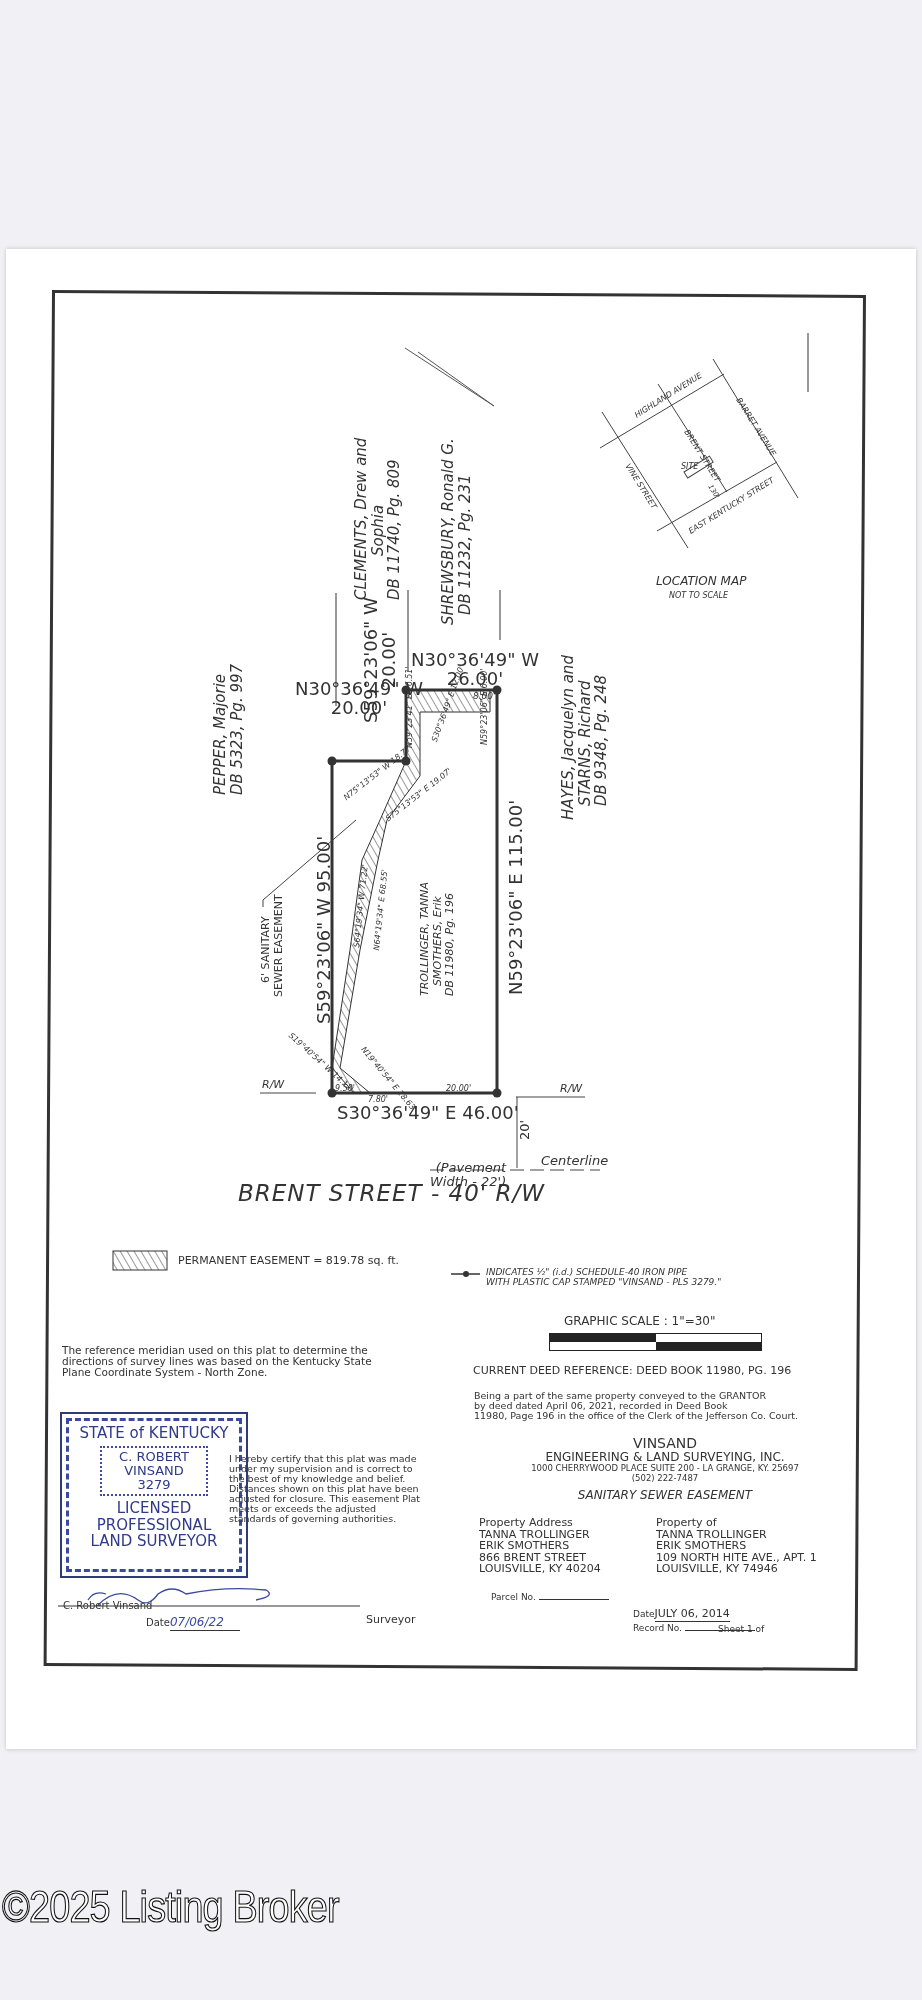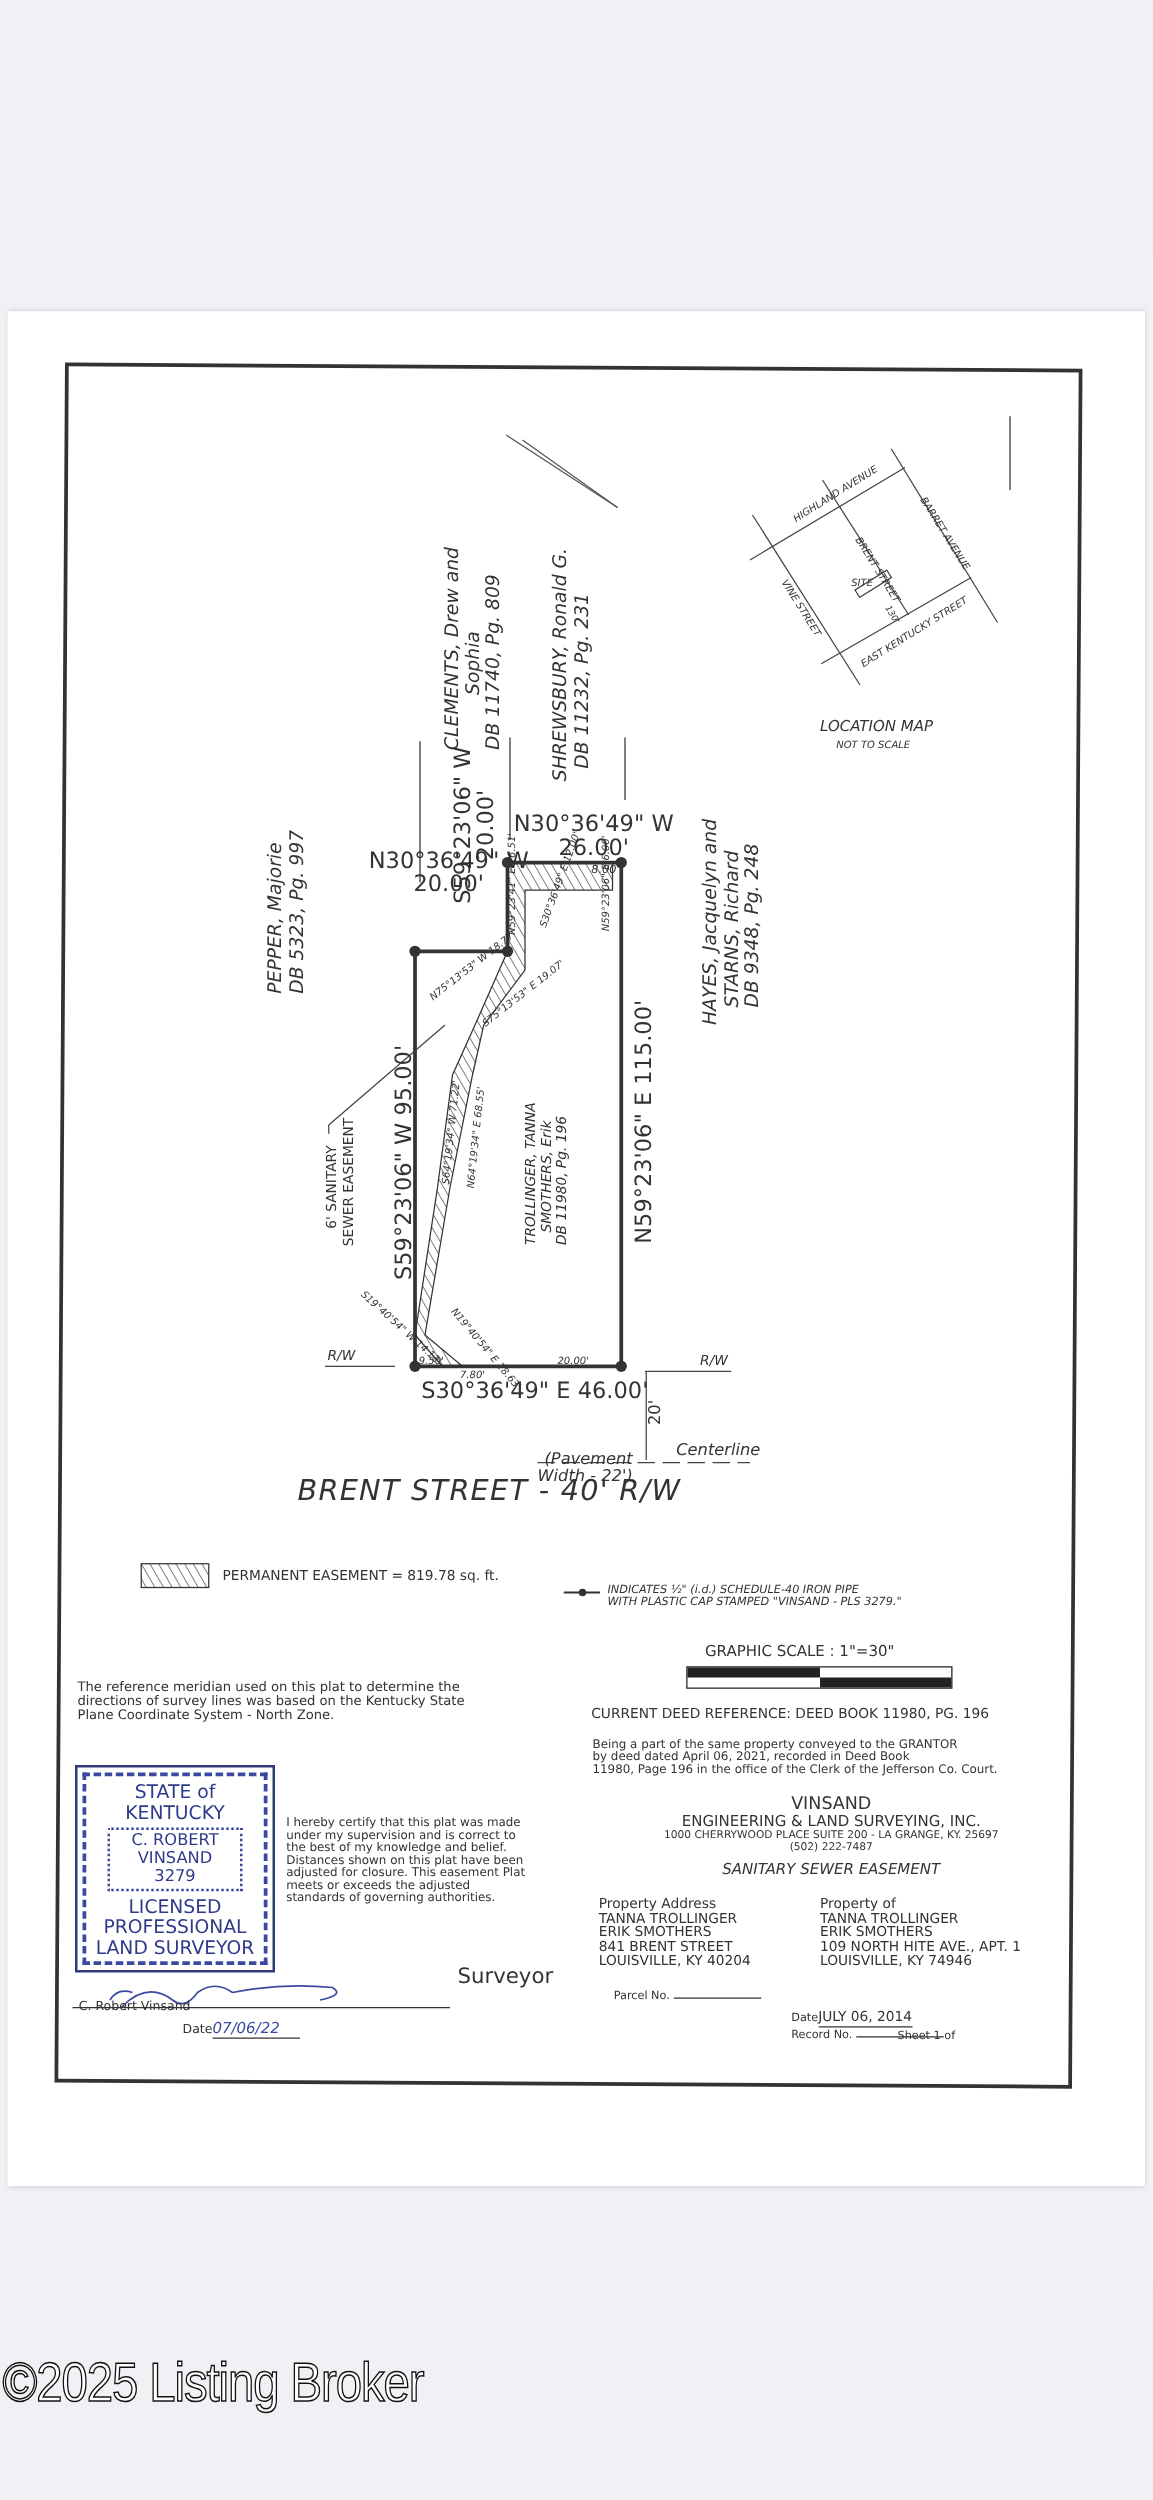--- a/index.html
+++ b/index.html
@@ -20,21 +20,21 @@
     .abs { position: absolute; white-space: nowrap; }
     .rot90 { transform: rotate(-90deg); transform-origin: left top; }
     .label-sm { font-size: 11px; color: #333; line-height: 1.15; }
     .label-md { font-size: 15px; color: #333; line-height: 1.1; }
     .label-lg { font-size: 18px; color: #333; }
     .italic { font-style: italic; }
 
     svg.drawing { position: absolute; left: 0; top: 0; }
 
     .stamp {
-      position: absolute; left: 60px; top: 1412px; width: 160px; height: 166px;
+      position: absolute; left: 60px; top: 1412px; width: 188px; height: 166px;
       border: 2px solid #2f3a7a; padding: 4px;
     }
     .stamp-inner {
       width: 100%; height: 100%; border: 3px dashed #3b4aa0; text-align: center;
       color: #2f3a8a; font-size: 15px; line-height: 1.1; padding-top: 4px;
     }
     .stamp-box {
       margin: 4px auto 4px; width: 108px; border: 2px dotted #3b4aa0; padding: 2px 0; font-size: 13px;
     }
     .footer-watermark {
@@ -214,21 +214,21 @@
   <div style="font-size:12px;line-height:1.1;">ENGINEERING &amp; LAND SURVEYING, INC.</div>
   <div style="font-size:8.5px;line-height:1.1;">1000 CHERRYWOOD PLACE SUITE 200 - LA GRANGE, KY. 25697</div>
   <div style="font-size:8.5px;line-height:1.1;">(502) 222-7487</div>
   <div style="font-size:12px;margin-top:5px;font-style:italic;">SANITARY SEWER EASEMENT</div>
 </div>
 
 <div class="abs label-sm" style="left:479px;top:1517px;font-size:11px;line-height:1.05;">
   <div>Property Address</div>
   <div>TANNA TROLLINGER</div>
   <div>ERIK SMOTHERS</div>
-  <div>841 BRENT STREET</div>
+  <div>866 BRENT STREET</div>
   <div>LOUISVILLE, KY 40204</div>
 </div>
 <div class="abs label-sm" style="left:656px;top:1517px;font-size:11px;line-height:1.05;">
   <div>Property of</div>
   <div>TANNA TROLLINGER</div>
   <div>ERIK SMOTHERS</div>
   <div>109 NORTH HITE AVE., APT. 1</div>
   <div>LOUISVILLE, KY 74946</div>
 </div>
 
@@ -261,18 +261,18 @@
   <div>I hereby certify that this plat was made</div>
   <div>under my supervision and is correct to</div>
   <div>the best of my knowledge and belief.</div>
   <div>Distances shown on this plat have been</div>
   <div>adjusted for closure. This easement Plat</div>
   <div>meets or exceeds the adjusted</div>
   <div>standards of governing authorities.</div>
 </div>
 
 <div class="abs label-sm" style="left:63px;top:1600px;font-size:10px;">C. Robert Vinsand</div>
-<div class="abs label-sm" style="left:366px;top:1572px;font-size:17px;">Surveyor</div>
+<div class="abs label-sm" style="left:366px;top:1614px;font-size:11px;">Surveyor</div>
 <div class="abs label-sm" style="left:146px;top:1616px;font-size:10px;">
   <span>Date</span><span class="underline italic" style="color:#3b4aa0;font-size:12px;">07/06/22</span>
 </div>
 
 <div class="footer-watermark">©2025 Listing Broker</div>
 
 </body></html>

